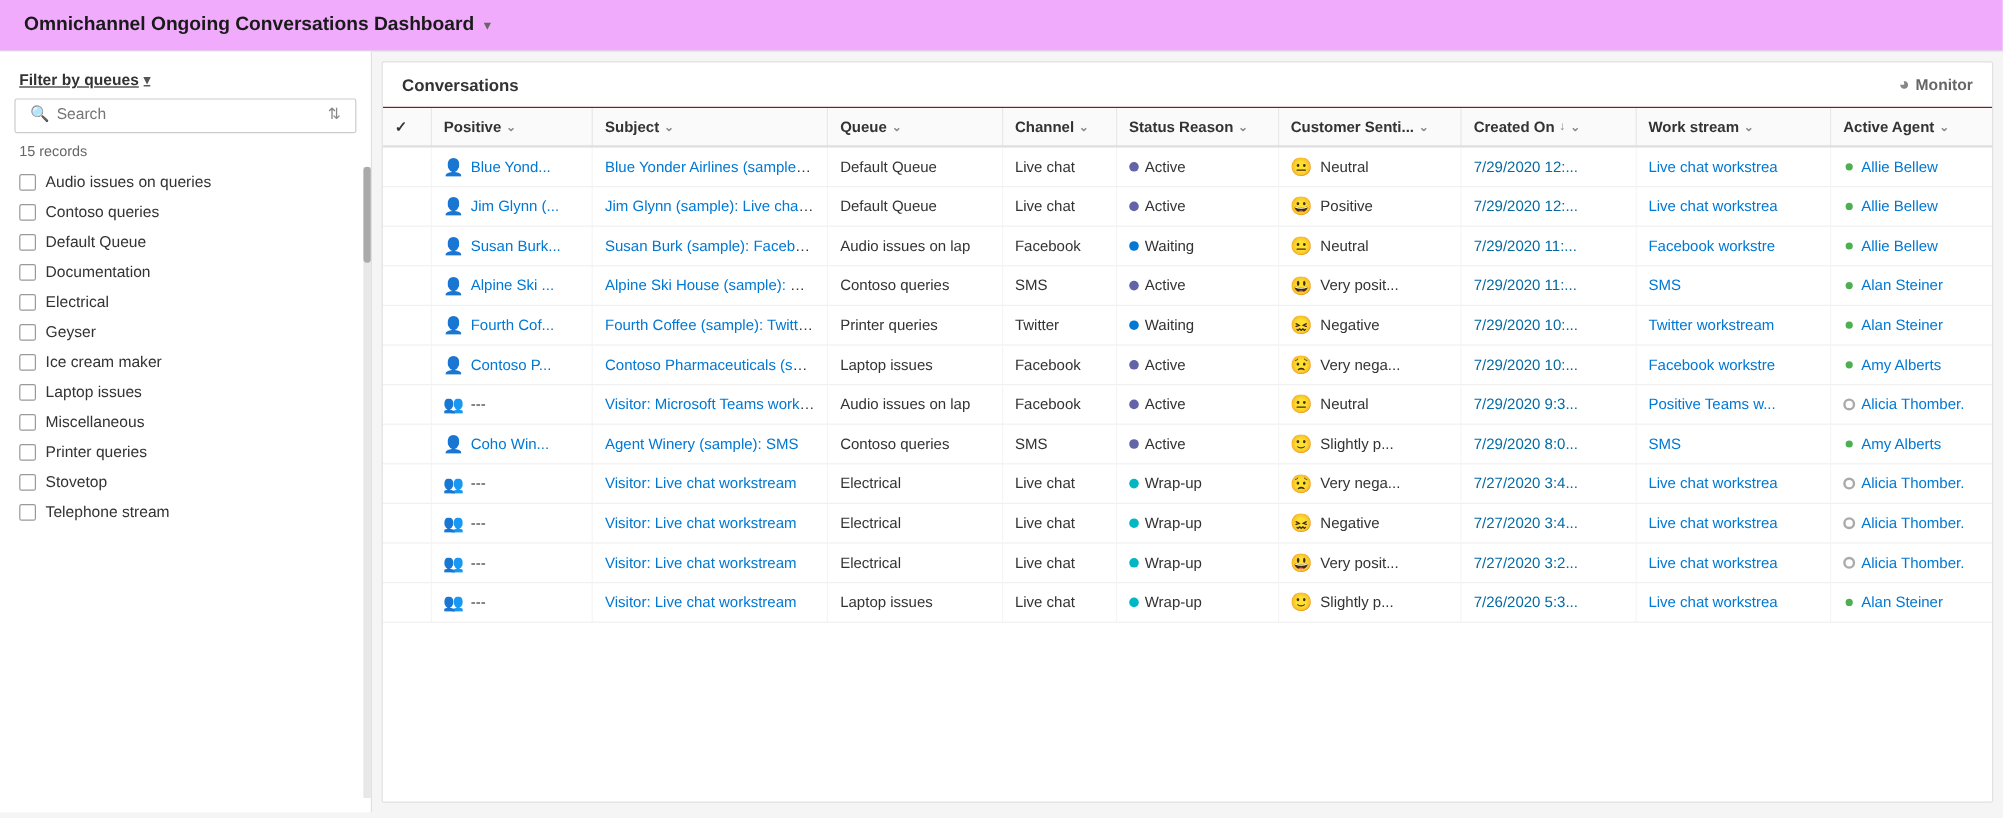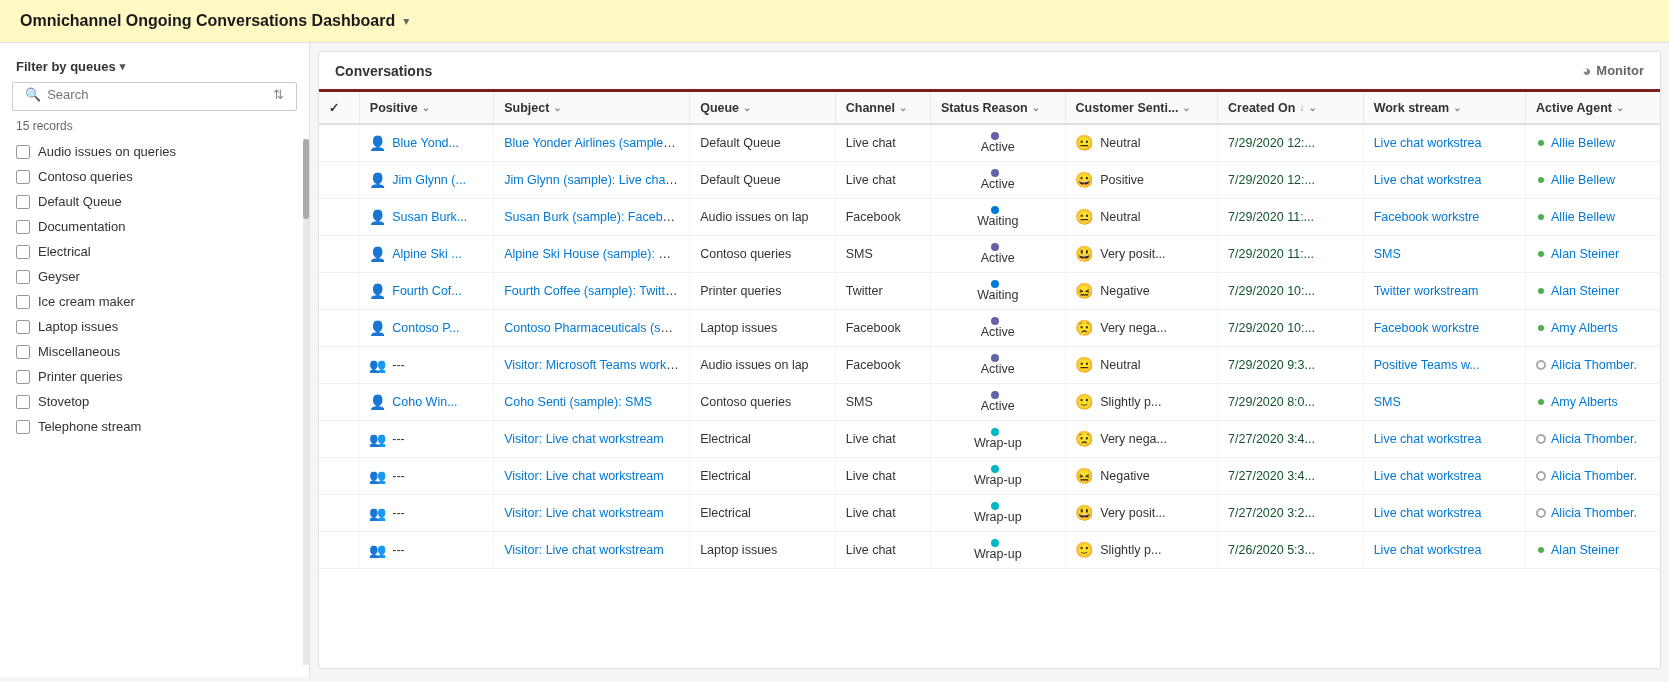--- a/index.html
+++ b/index.html
@@ -1,19 +1,19 @@
 <!DOCTYPE html>
 <html><head>
   <meta charset="utf-8">
   <style>
     * { box-sizing: border-box; margin: 0; padding: 0; }
     body { font-family: 'Segoe UI', sans-serif; background: #f5f5f5; font-size: 13px; color: #333; height: 682px; overflow: hidden; }
 
     .app-header {
-      background: #fef9c3;
+      background: #f0abfc;
       padding: 12px 20px;
       border-bottom: 1px solid #e0e0e0;
       display: flex;
       align-items: center;
       gap: 8px;
     }
     .app-title {
       font-size: 16px;
       font-weight: 600;
       color: #1a1a1a;
@@ -39,20 +39,21 @@
     }
     .filter-header {
       padding: 4px 16px 8px;
       font-size: 13px;
       font-weight: 600;
       color: #333;
       display: flex;
       align-items: center;
       gap: 4px;
       cursor: pointer;
+      text-decoration: underline;
     }
     .filter-chevron { font-size: 11px; color: #555; }
     .search-container {
       padding: 4px 12px 8px;
       display: flex;
       align-items: center;
       border: 1px solid #ccc;
       border-radius: 2px;
       margin: 0 12px 4px;
       background: #fff;
@@ -122,21 +123,21 @@
       border-radius: 2px;
       display: flex;
       flex-direction: column;
       overflow: hidden;
     }
     .conversations-header {
       padding: 10px 16px;
       font-size: 14px;
       font-weight: 600;
       color: #333;
-      border-bottom: 3px solid #7f1d1d;
+      border-bottom: 1px solid #7f1d1d;
       display: flex;
       align-items: center;
       justify-content: space-between;
     }
     .monitor-btn {
       display: flex;
       align-items: center;
       gap: 5px;
       font-size: 13px;
       color: #666;
@@ -209,21 +210,21 @@
       height: 8px;
       border-radius: 50%;
       display: inline-block;
       margin-right: 5px;
       flex-shrink: 0;
     }
     .dot-active { background: #6264a7; }
     .dot-waiting { background: #0078d4; }
     .dot-wrapup { background: #00b7c3; }
 
-    .status-cell { display: flex; align-items: center; flex-direction: column; }
+    .status-cell { display: flex; align-items: center; }
 
     .sentiment-cell { display: flex; align-items: center; gap: 6px; }
     .smiley { font-size: 15px; }
     .smiley-neutral { color: #f7c857; }
     .smiley-positive { color: #4caf50; }
     .smiley-verypositive { color: #4caf50; }
     .smiley-negative { color: #f44336; }
     .smiley-verynegative { color: #f44336; }
     .smiley-slightlyp { color: #8bc34a; }
 
@@ -233,21 +234,21 @@
       border-radius: 50%;
       display: inline-block;
       flex-shrink: 0;
     }
     .agent-dot-green { background: #4caf50; border: 2px solid #fff; }
     .agent-dot-gray { background: transparent; border: 2px solid #aaa; }
 
     .person-icon { color: #888; font-size: 14px; }
     .visitor-icon { color: #888; font-size: 14px; }
 
-    .created-link { color: #14532d; text-decoration: none; }
+    .created-link { color: #0369a1; text-decoration: none; }
   </style>
 </head>
 <body>
 
 <div class="app-header">
   <span class="app-title">Omnichannel Ongoing Conversations Dashboard</span>
   <span class="chevron-icon">▾</span>
 </div>
 
 <div class="main-layout">
@@ -675,21 +676,21 @@
     </tr>
             <tr>
       <td class="col-check"></td>
       <td class="col-customer" style="overflow:visible;max-width:120px">
                 <a class="customer-link" href="#">
                   <span class="person-icon">👤</span>
                   <span>Coho Win...</span>
                 </a>
               </td>
       <td class="col-subject" style="max-width:175px;overflow:hidden;text-overflow:ellipsis">
-        <a class="subject-link" href="#" title="Coho Winery (sample): SMS">Coho Senti (sample): SMS</a>
+        <a class="subject-link" href="#" title="Coho Winery (sample): SMS">Agent Winery (sample): SMS</a>
       </td>
       <td class="col-queue" style="max-width:130px;overflow:hidden;text-overflow:ellipsis">Contoso queries</td>
       <td class="col-channel">SMS</td>
       <td class="col-status">
         <span class="status-cell">
           <span class="status-dot dot-active"></span>
           <span>Active</span>
         </span>
       </td>
       <td class="col-sentiment">

